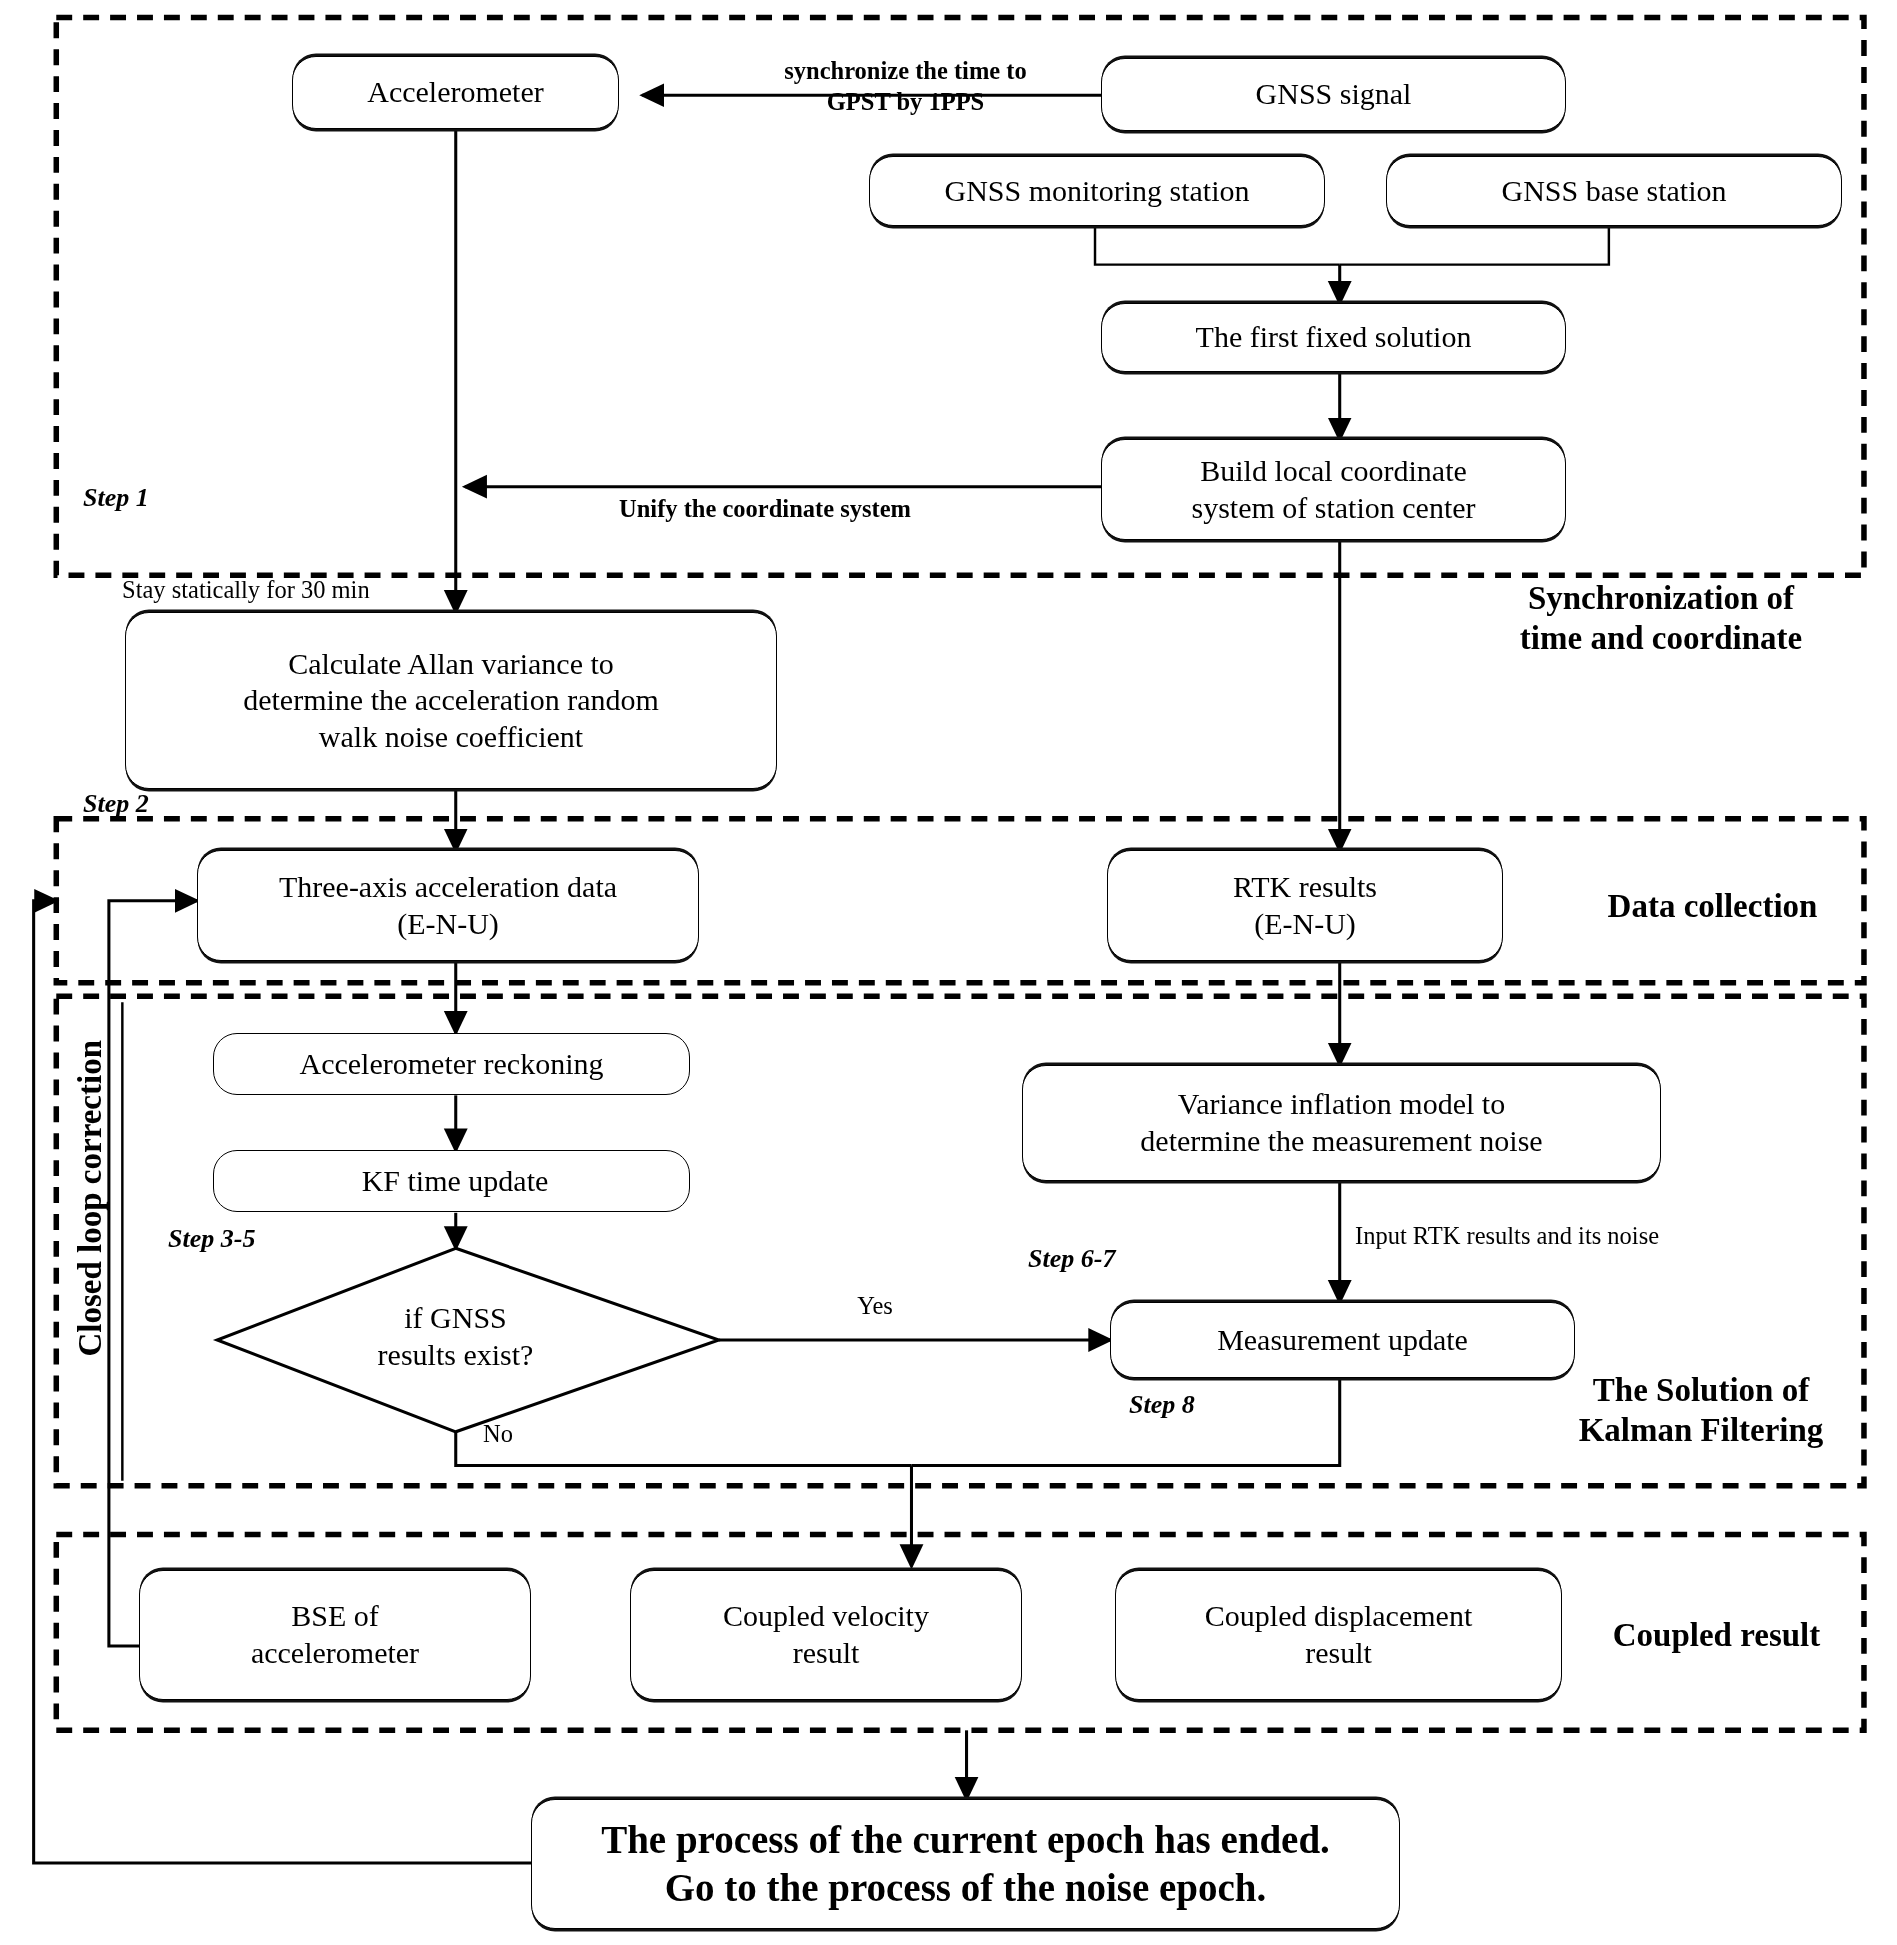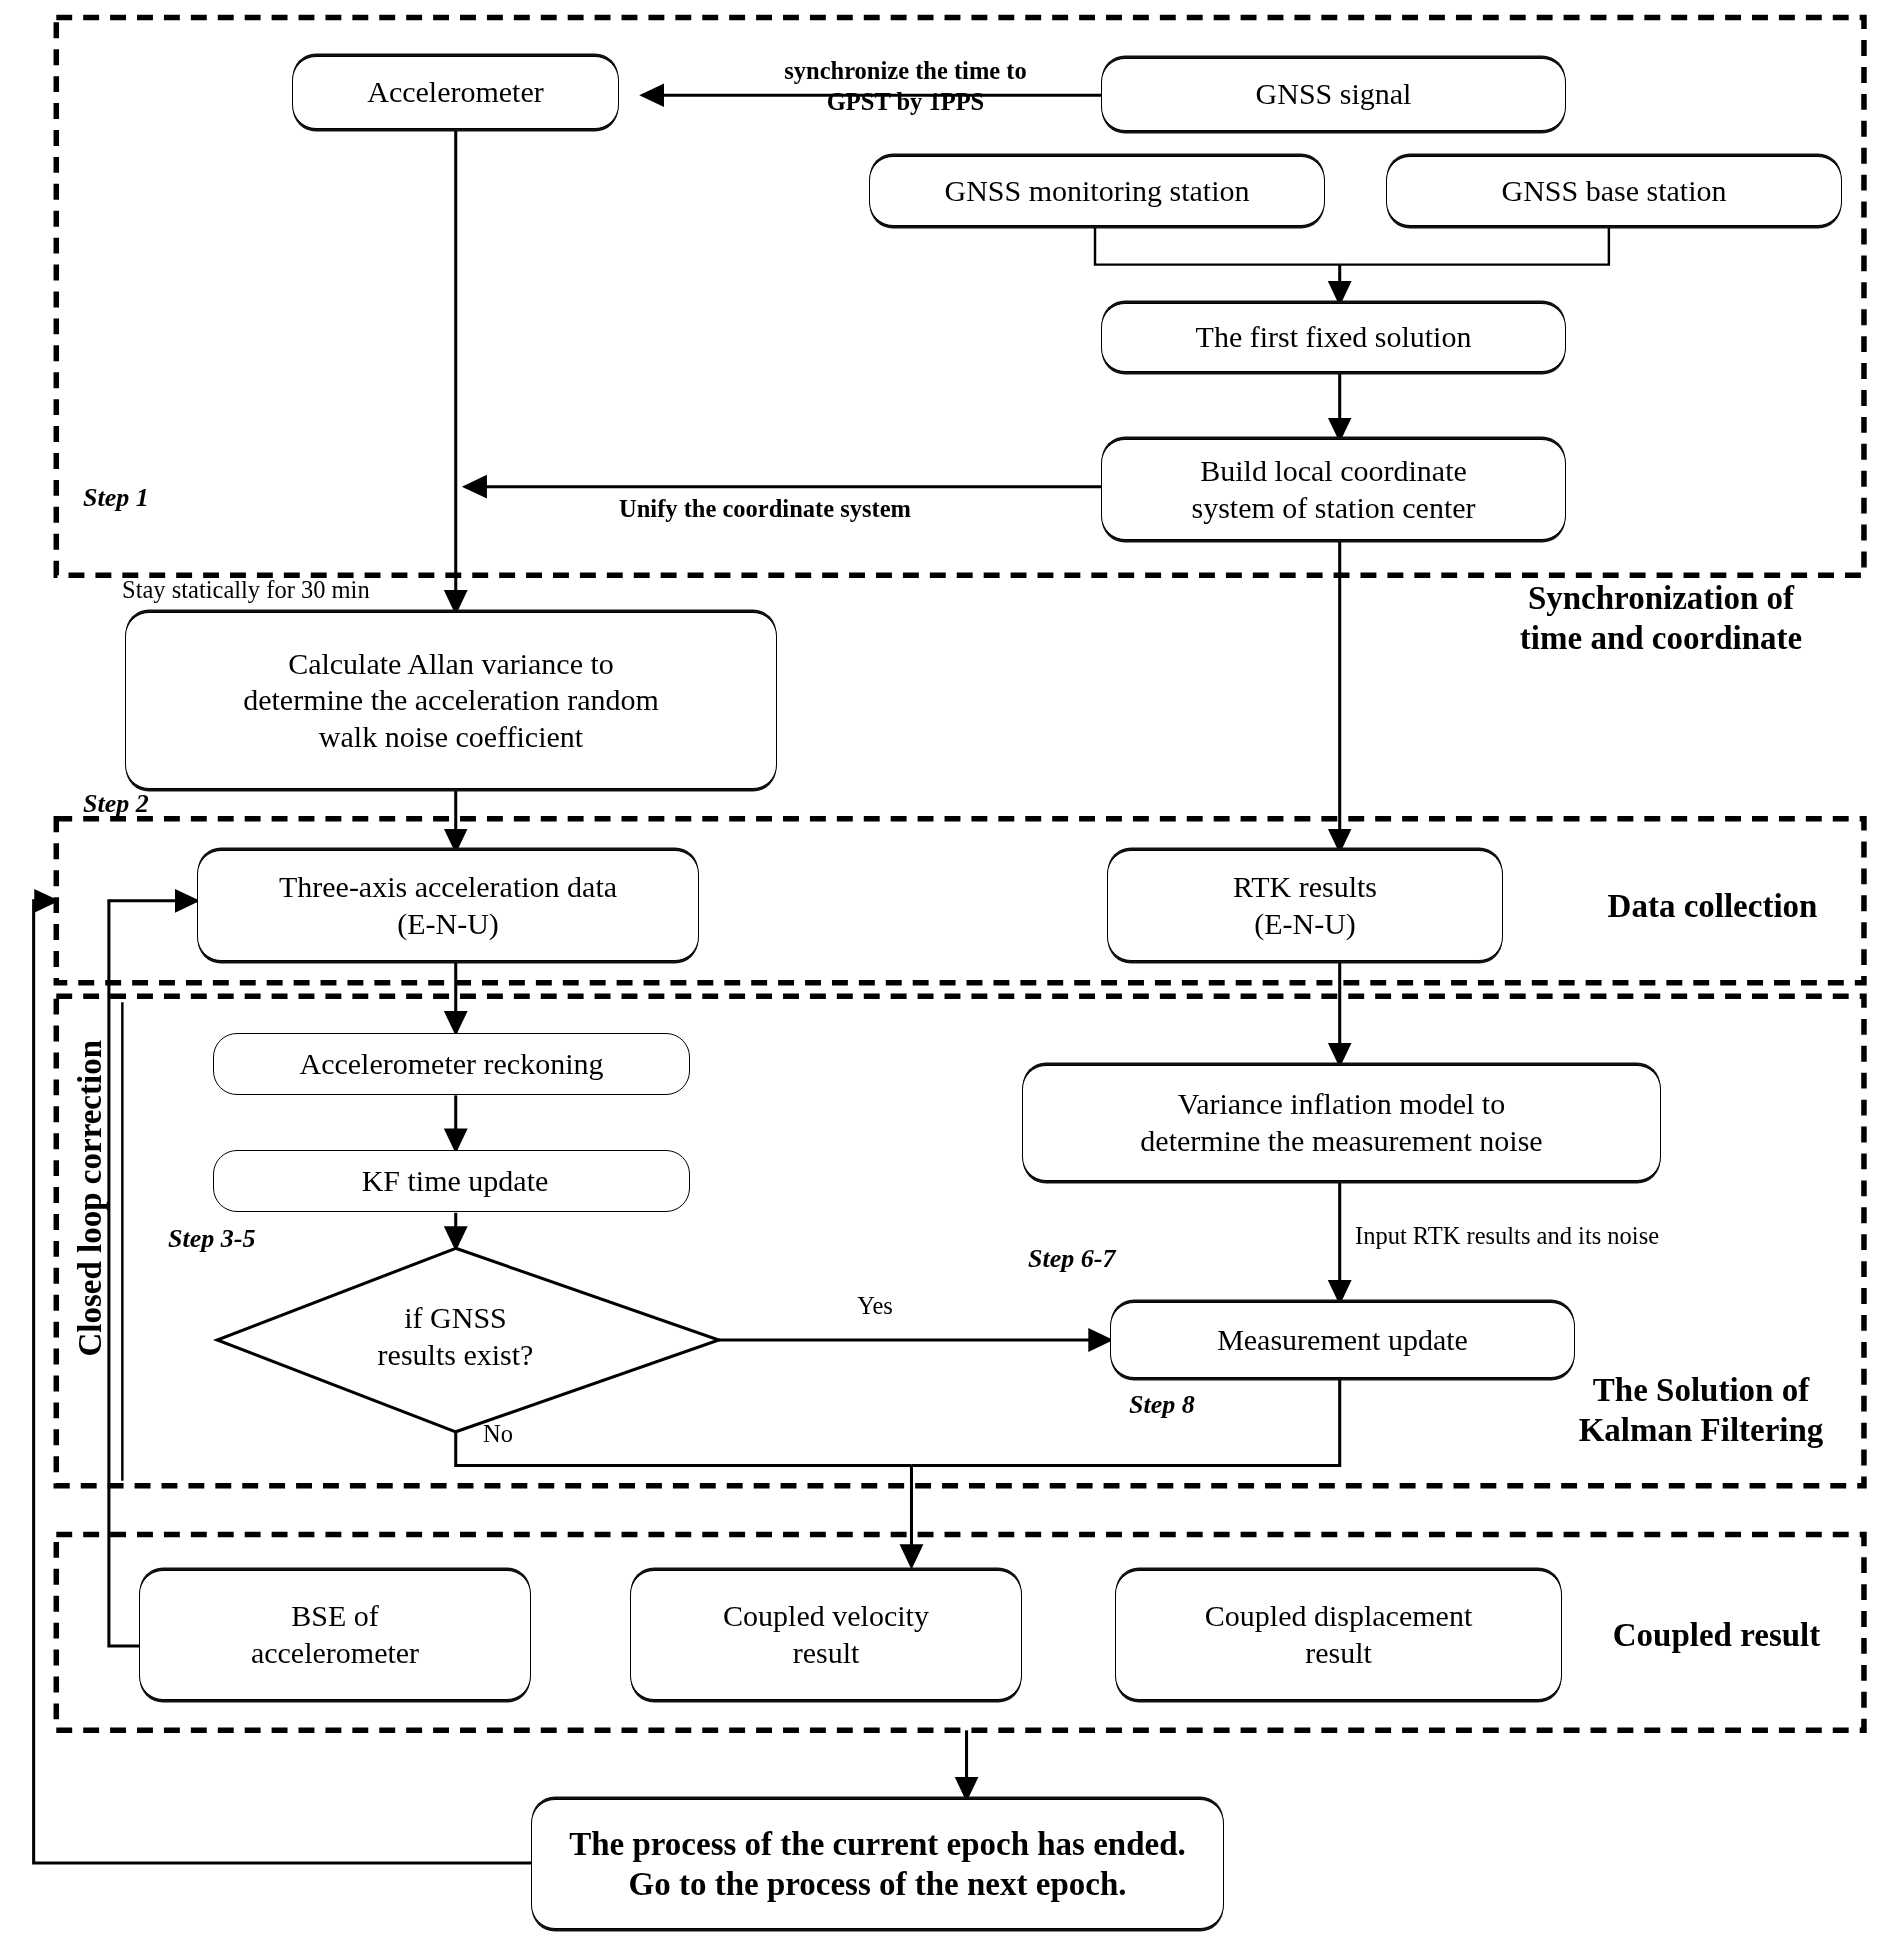--- a/index.html
+++ b/index.html
@@ -161,23 +161,23 @@
   <div class="node" style="left:630px;top:1570px;width:392px;height:130px;flex-direction:column;">
     <span>Coupled velocity</span>
     <span>result</span>
   </div>
 
   <div class="node" style="left:1115px;top:1570px;width:447px;height:130px;flex-direction:column;">
     <span>Coupled displacement</span>
     <span>result</span>
   </div>
 
-  <div class="node bold" style="left:531px;top:1799px;width:693px;height:130px;flex-direction:column;font-size:33px;">
+  <div class="node bold" style="left:531px;top:1799px;width:869px;height:130px;flex-direction:column;font-size:39px;">
     <span>The process of the current epoch has ended.</span>
-    <span>Go to the process of the next epoch.</span>
+    <span>Go to the process of the noise epoch.</span>
   </div>
 
   <div class="label lbl-bold" style="left:722px;top:56px;width:367px;">
     <div>synchronize the time to</div>
     <div>GPST by 1PPS</div>
   </div>
 
   <div class="label lbl-bold" style="left:551px;top:494px;width:428px;">Unify the coordinate system</div>
 
   <div class="label lbl-plain" style="left:122px;top:575px;width:343px;text-align:left;">Stay statically for 30 min</div>

